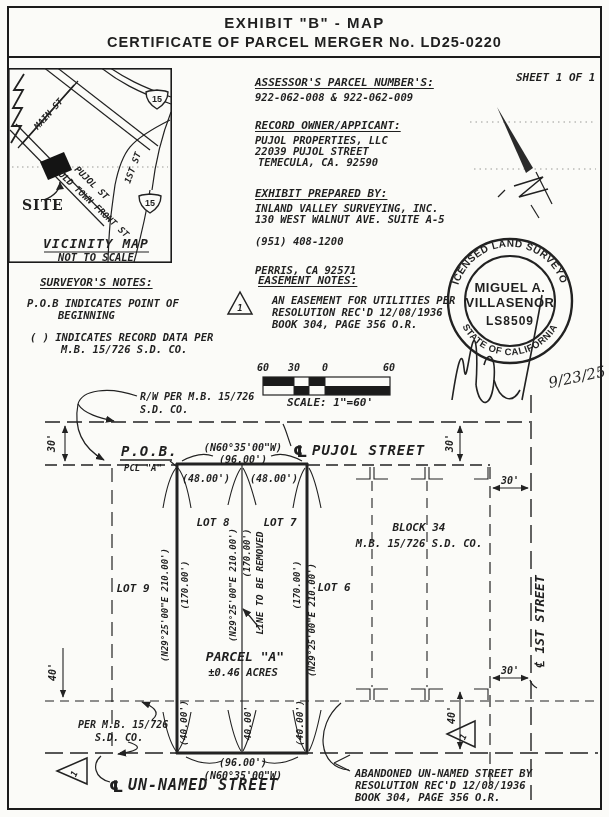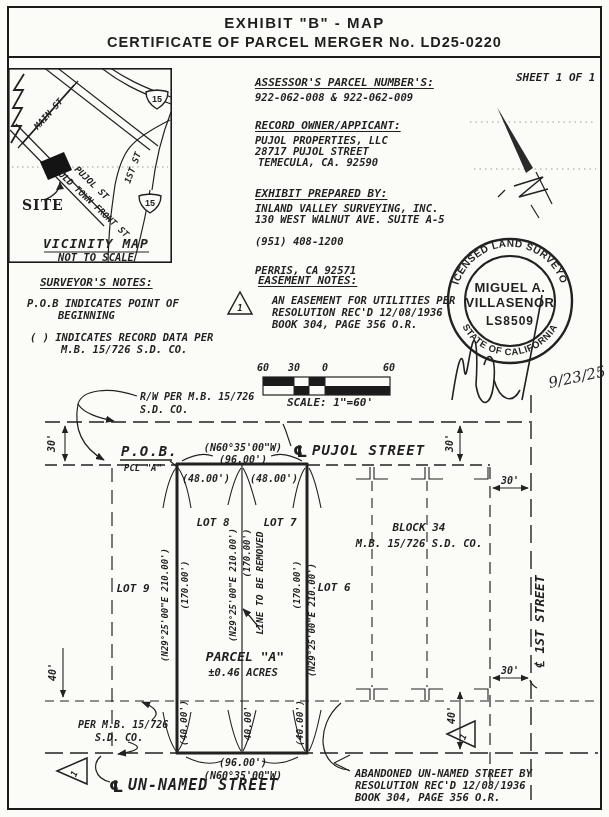--- a/index.html
+++ b/index.html
@@ -44,21 +44,21 @@
     <div class="t-l2">CERTIFICATE OF PARCEL MERGER No. LD25-0220</div>
   </div>
 
   <div class="abs sheet" style="left:516px;top:71px;">SHEET 1 OF 1</div>
 
   <div class="abs heading" style="left:255px;top:76px;">ASSESSOR'S PARCEL NUMBER'S:</div>
   <div class="abs drafting" style="left:255px;top:91px;">922-062-008 &amp; 922-062-009</div>
 
   <div class="abs heading" style="left:255px;top:119px;">RECORD OWNER/APPICANT:</div>
   <div class="abs drafting" style="left:255px;top:134px;text-align:center;">PUJOL PROPERTIES, LLC</div>
-  <div class="abs drafting" style="left:255px;top:145px;">28717 PUJOL STREET</div>
+  <div class="abs drafting" style="left:255px;top:145px;">22039 PUJOL STREET</div>
   <div class="abs drafting" style="left:258px;top:156px;">TEMECULA, CA. 92590</div>
 
   <div class="abs heading" style="left:255px;top:187px;">EXHIBIT PREPARED BY:</div>
   <div class="abs drafting" style="left:255px;top:202px;">INLAND VALLEY SURVEYING, INC.</div>
   <div class="abs drafting" style="left:255px;top:213px;">130 WEST WALNUT AVE. SUITE A-5</div>
   <div class="abs drafting" style="left:255px;top:224px;margin-top:40px;">PERRIS, CA 92571</div>
   <div class="abs drafting" style="left:255px;top:235px;">(951) 408-1200</div>
 
   <div class="abs heading" style="left:40px;top:276px;">SURVEYOR'S NOTES:</div>
   <div class="abs drafting" style="left:27px;top:297px;">P.O.B INDICATES POINT OF</div>

